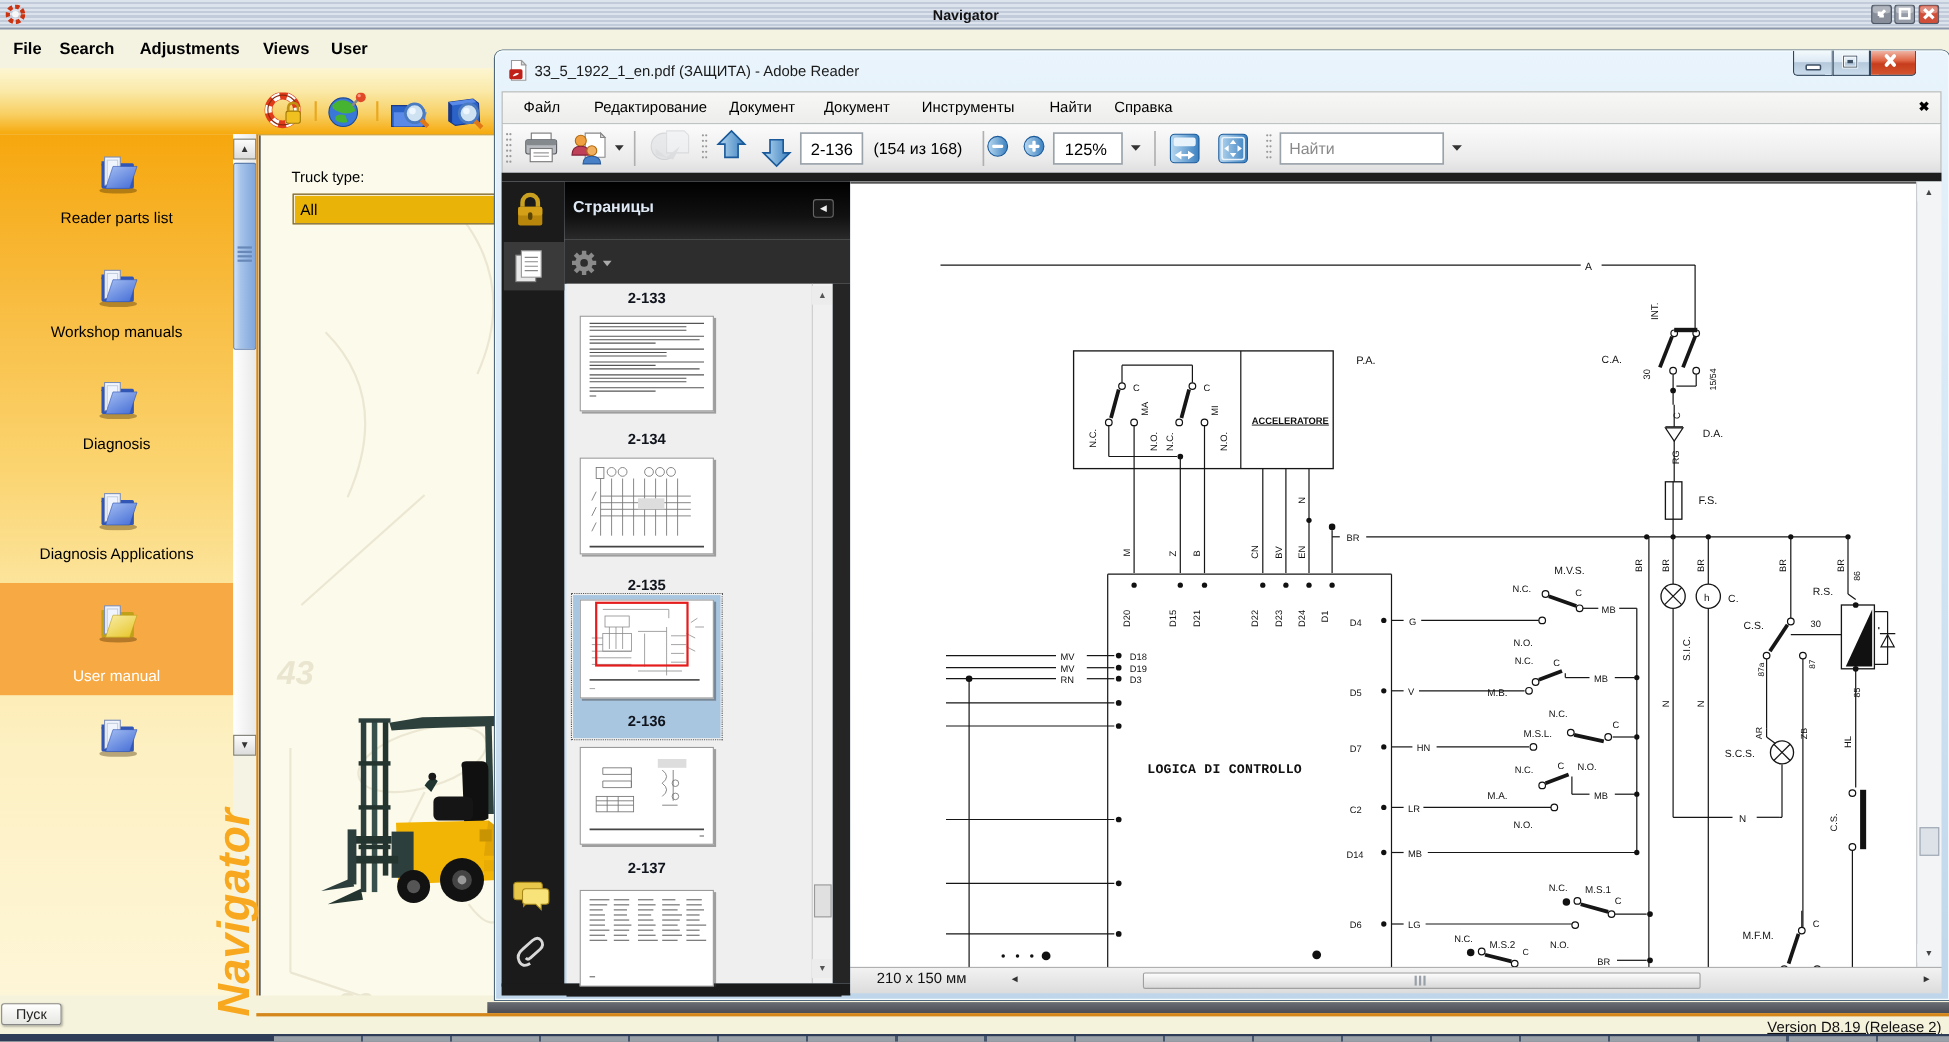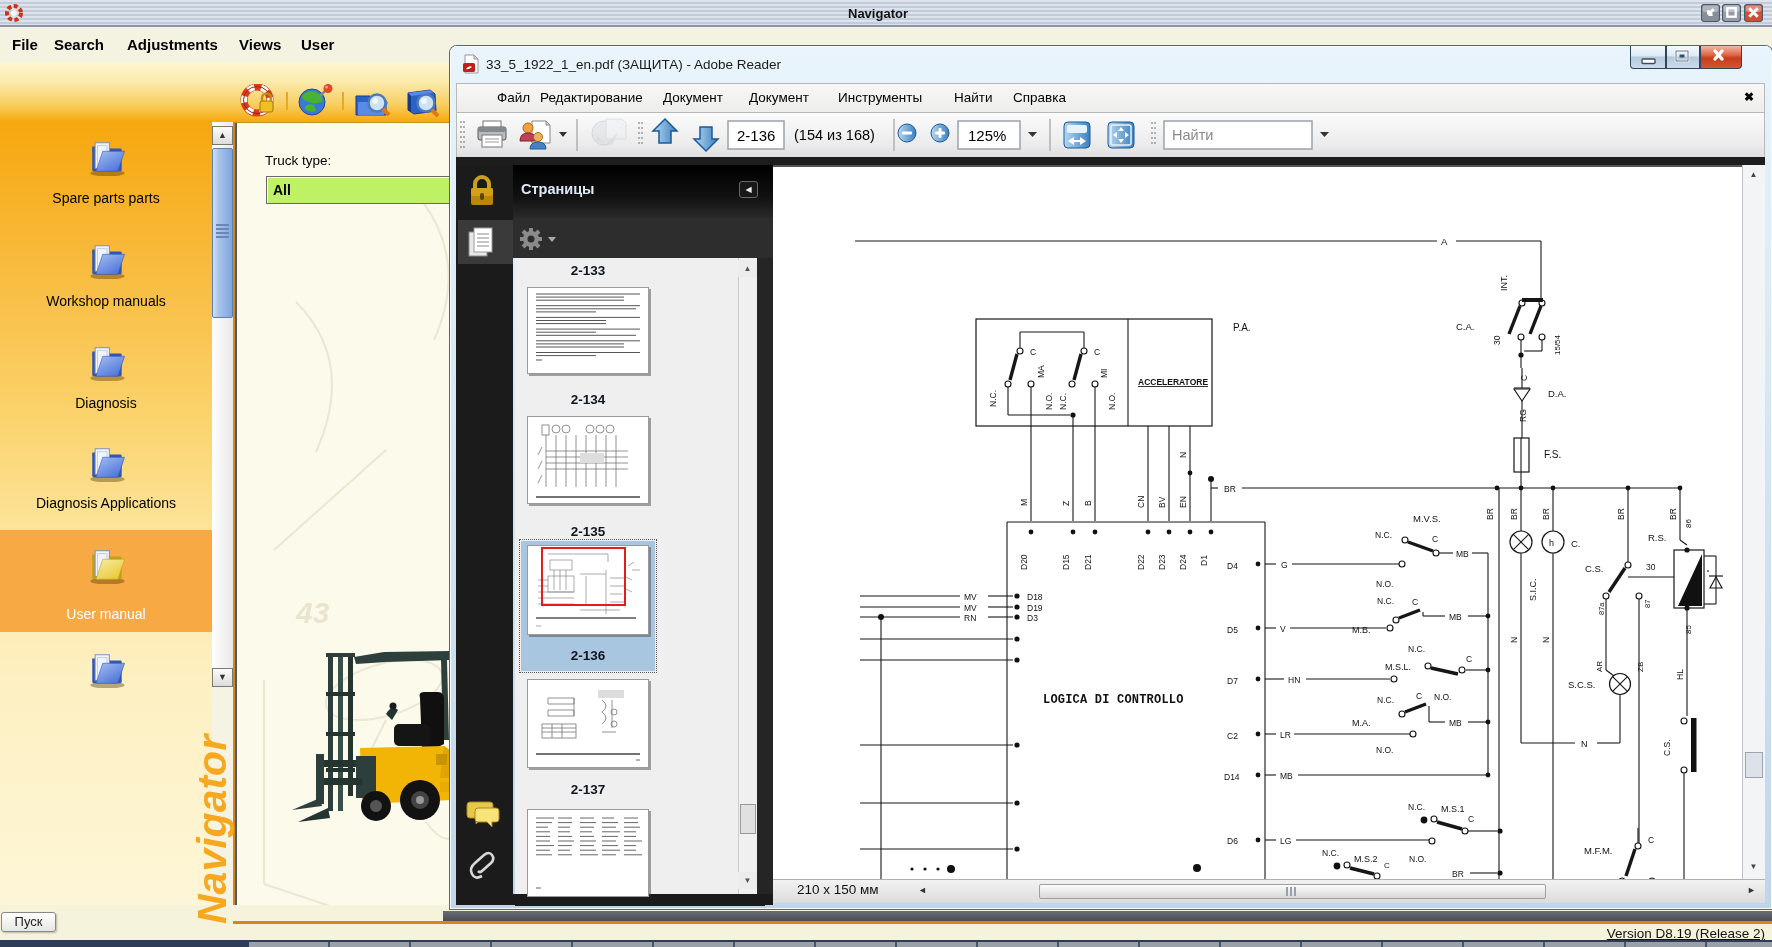--- a/index.html
+++ b/index.html
@@ -33,25 +33,25 @@
 #botstrip{left:0;top:905px;width:1772px;height:36px;background:#f6f3dd;}
 #orangeline{left:233px;top:921px;width:1539px;height:3px;background:#d4881c;}
 #darkband{left:443px;top:911px;width:1329px;height:10px;background:linear-gradient(180deg,#6a6e74,#4a4e54);}
 #versiontext{left:1380px;top:926px;width:385px;text-align:right;font-size:13.5px;color:#111;text-decoration:underline;}
 #taskbar{left:0;top:940px;width:1772px;height:7px;background:#2e3c58;}
 #taskseg{left:249px;top:942px;width:1523px;height:5px;
  background:repeating-linear-gradient(90deg,#9aa0a8 0 79px,#46556e 79px 81px);}
 #pusk{left:1px;top:912px;width:55px;height:20px;background:linear-gradient(180deg,#ffffff,#e6e6e2);
  border:1px solid #888;border-radius:3px;font-size:13px;color:#222;text-align:center;line-height:18px;box-shadow:1px 1px 2px rgba(0,0,0,.25);}
 
-.wm{position:absolute;color:#e9e5cf;font-weight:bold;margin-left:44px;}
+.wm{position:absolute;color:#e9e5cf;font-weight:bold;}
 
 #trucklabel{left:265px;top:153px;font-size:13.5px;color:#000;}
-#truckcombo{left:266px;top:176px;width:184px;height:28px;background:#bef264;border:1px solid #686868;
- font-size:14px;color:#000;padding:5px 0 0 6px;box-shadow:inset 1px 1px 0 #fff;font-weight:bold;}
+#truckcombo{left:266px;top:176px;width:184px;height:28px;background:#eab308;border:1px solid #686868;
+ font-size:14px;color:#000;padding:5px 0 0 6px;box-shadow:inset 1px 1px 0 #fff;}
 
 #awin{left:450px;top:46px;width:1322px;height:863px;border-radius:7px 7px 0 0;
  background:linear-gradient(180deg,#e9f4fc 0%,#d4e6f5 45%,#bfd6ea 100%);
  box-shadow:0 0 0 1px #50687e, inset 0 0 0 1px #f4fbff;}
 #atitle{left:486px;top:57px;font-size:13.5px;color:#1a1a1a;}
 #amenubar{left:456px;top:83px;width:1309px;height:30px;background:linear-gradient(180deg,#f7f7f5,#ededeb);border:1px solid #b8b8b4;}
 .amitem{position:absolute;top:90px;font-size:13.5px;color:#000;}
 #atoolbar{left:456px;top:113px;width:1309px;height:44px;background:linear-gradient(180deg,#fbfbfb 0%,#ececec 70%,#dedee0 100%);
  border-left:1px solid #b8b8b4;border-right:1px solid #b8b8b4;}
 #adarkstrip{left:456px;top:157px;width:1309px;height:8px;background:#1d1d1d;}
@@ -116,21 +116,21 @@
     <rect x="10" y="5" width="15" height="27" fill="#f0f4fc" stroke="#7a8cb8" stroke-width="1"></rect>
     <rect x="12.5" y="8" width="10" height="21" fill="none" stroke="#c3cede" stroke-width="1"></rect>
     <path d="M11 35 L18 14 L41 14 L34 35 Z" fill="url(#fg4a72d8)" stroke="#3156b6" stroke-width="0.6"></path>
     <defs>
       <linearGradient id="fg4a72d8" x1="0" y1="0" x2="0.8" y2="1">
         <stop offset="0" stop-color="#a6bff2"></stop>
         <stop offset="1" stop-color="#4a72d8"></stop>
       </linearGradient>
     </defs>
   </svg>
-<div class="sidelabel" style="top:190px">Spare parts parts</div>
+<div class="sidelabel" style="top:190px">Reader parts list</div>
 <svg class="abs" style="left:85px;top:241px" width="43" height="38" viewBox="0 0 44 40">
     <ellipse cx="23" cy="37" rx="18" ry="3.5" fill="rgba(70,45,0,0.38)"></ellipse>
     <path d="M7 9 L17 9 L20 13 L7 13 Z" fill="#3156b6"></path>
     <rect x="7" y="11" width="31" height="24" rx="1.5" fill="#3156b6"></rect>
     <rect x="10" y="5" width="15" height="27" fill="#f0f4fc" stroke="#7a8cb8" stroke-width="1"></rect>
     <rect x="12.5" y="8" width="10" height="21" fill="none" stroke="#c3cede" stroke-width="1"></rect>
     <path d="M11 35 L18 14 L41 14 L34 35 Z" fill="url(#fg4a72d8)" stroke="#3156b6" stroke-width="0.6"></path>
     <defs>
       <linearGradient id="fg4a72d8" x1="0" y1="0" x2="0.8" y2="1">
         <stop offset="0" stop-color="#a6bff2"></stop>
@@ -298,21 +298,21 @@
 <div class="wbtn" style="left:1700px;width:42px;border-radius:0 0 4px 0;background:linear-gradient(180deg,#f0b8a8 0%,#e06848 40%,#c63c1c 55%,#d4552e 100%);"></div>
 <svg class="abs" style="left:1630px;top:46px" width="112" height="23" viewBox="0 0 112 23">
     <rect x="12" y="13" width="13" height="4.5" rx="1" fill="#fff" stroke="#3c4f63" stroke-width="1.4"></rect>
     <rect x="46" y="5" width="12" height="10" fill="none" stroke="#fff" stroke-width="2.4"></rect>
     <rect x="46" y="5" width="12" height="10" fill="none" stroke="#3c4f63" stroke-width="0.8"></rect>
     <rect x="49.5" y="8.5" width="5" height="3" fill="#3c4f63"></rect>
     <path d="M85 5 L92 13 M92 5 L85 13" stroke="#fff" stroke-width="3.4" stroke-linecap="round"></path>
     <path d="M85 5 L92 13 M92 5 L85 13" stroke="#fff" stroke-width="2" stroke-linecap="round"></path>
   </svg>
 <div class="abs" id="amenubar"></div>
-<div class="amitem" style="left:497px">Файл</div>
+<div class="amitem" style="left:476px">Файл</div>
 <div class="amitem" style="left:540px">Редактирование</div>
 <div class="amitem" style="left:663px">Документ</div>
 <div class="amitem" style="left:749px">Документ</div>
 <div class="amitem" style="left:838px">Инструменты</div>
 <div class="amitem" style="left:954px">Найти</div>
 <div class="amitem" style="left:1013px">Справка</div>
 <div class="amitem" style="left:1744px;font-weight:bold;font-size:12px;">✖</div>
 <div class="abs" id="atoolbar"></div>
 <div class="abs" id="adarkstrip"></div>
 <svg class="abs" style="left:456px;top:113px" width="900" height="44" viewBox="0 0 900 44">

